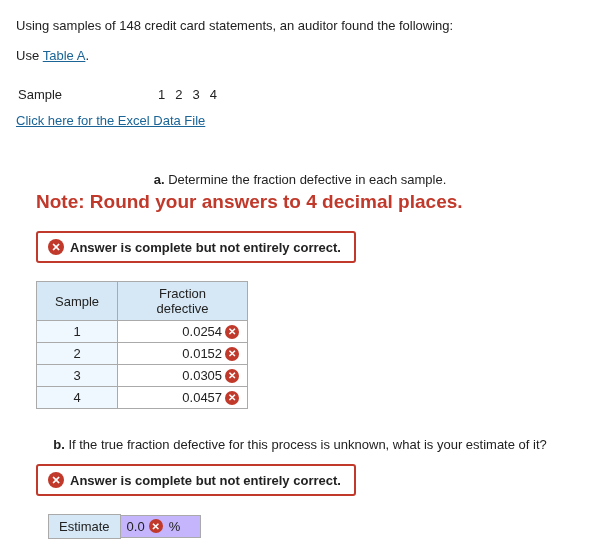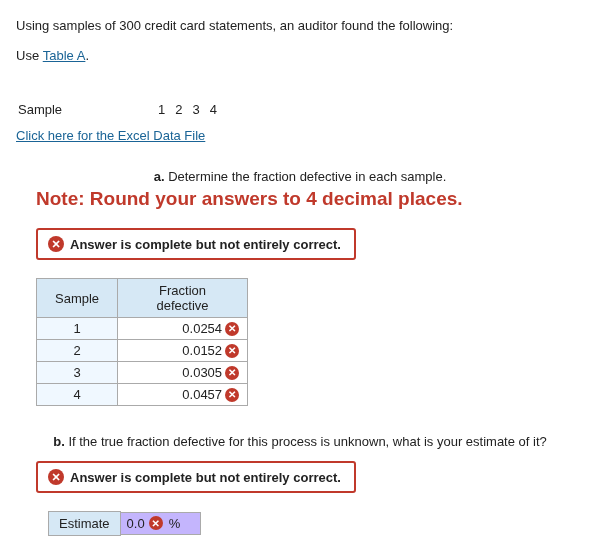--- a/index.html
+++ b/index.html
@@ -12,39 +12,39 @@
       width: 600px;
     }
     .intro-text {
       margin-bottom: 10px;
       line-height: 1.5;
     }
     .table-a-link {
       color: #1a6496;
       text-decoration: underline;
       cursor: pointer;
-      margin-bottom: 26px;
+      margin-bottom: 11px;
       display: inline-block;
     }
     .data-table-container {
       margin: 8px 0 10px 0;
     }
     .data-table {
       border-collapse: collapse;
       font-size: 13px;
     }
     .data-table td {
       padding: 1px 12px 1px 2px;
       vertical-align: top;
     }
     .excel-link {
       color: #1a6496;
       text-decoration: underline;
       cursor: pointer;
-      margin-bottom: 14px;
+      margin-bottom: 32px;
       display: inline-block;
       font-size: 13px;
     }
     .section-label {
       margin: 12px 0 4px 0;
       font-size: 13px;
       text-align: center;
     }
     .section-label b { font-weight: bold; }
     .note-text {
@@ -168,21 +168,21 @@
       font-size: 13px;
       margin-left: 2px;
     }
   </style>
 </head>
 <body>
 
 
 
 
-<p class="intro-text">Using samples of 300 credit card statements, an auditor found the following:</p>
+<p class="intro-text">Using samples of 148 credit card statements, an auditor found the following:</p>
 
 
 <p class="intro-text">
   Use <a class="table-a-link">Table A</a>.
 </p>
 
 
 <div class="data-table-container">
   <table class="data-table">
     <tbody>

